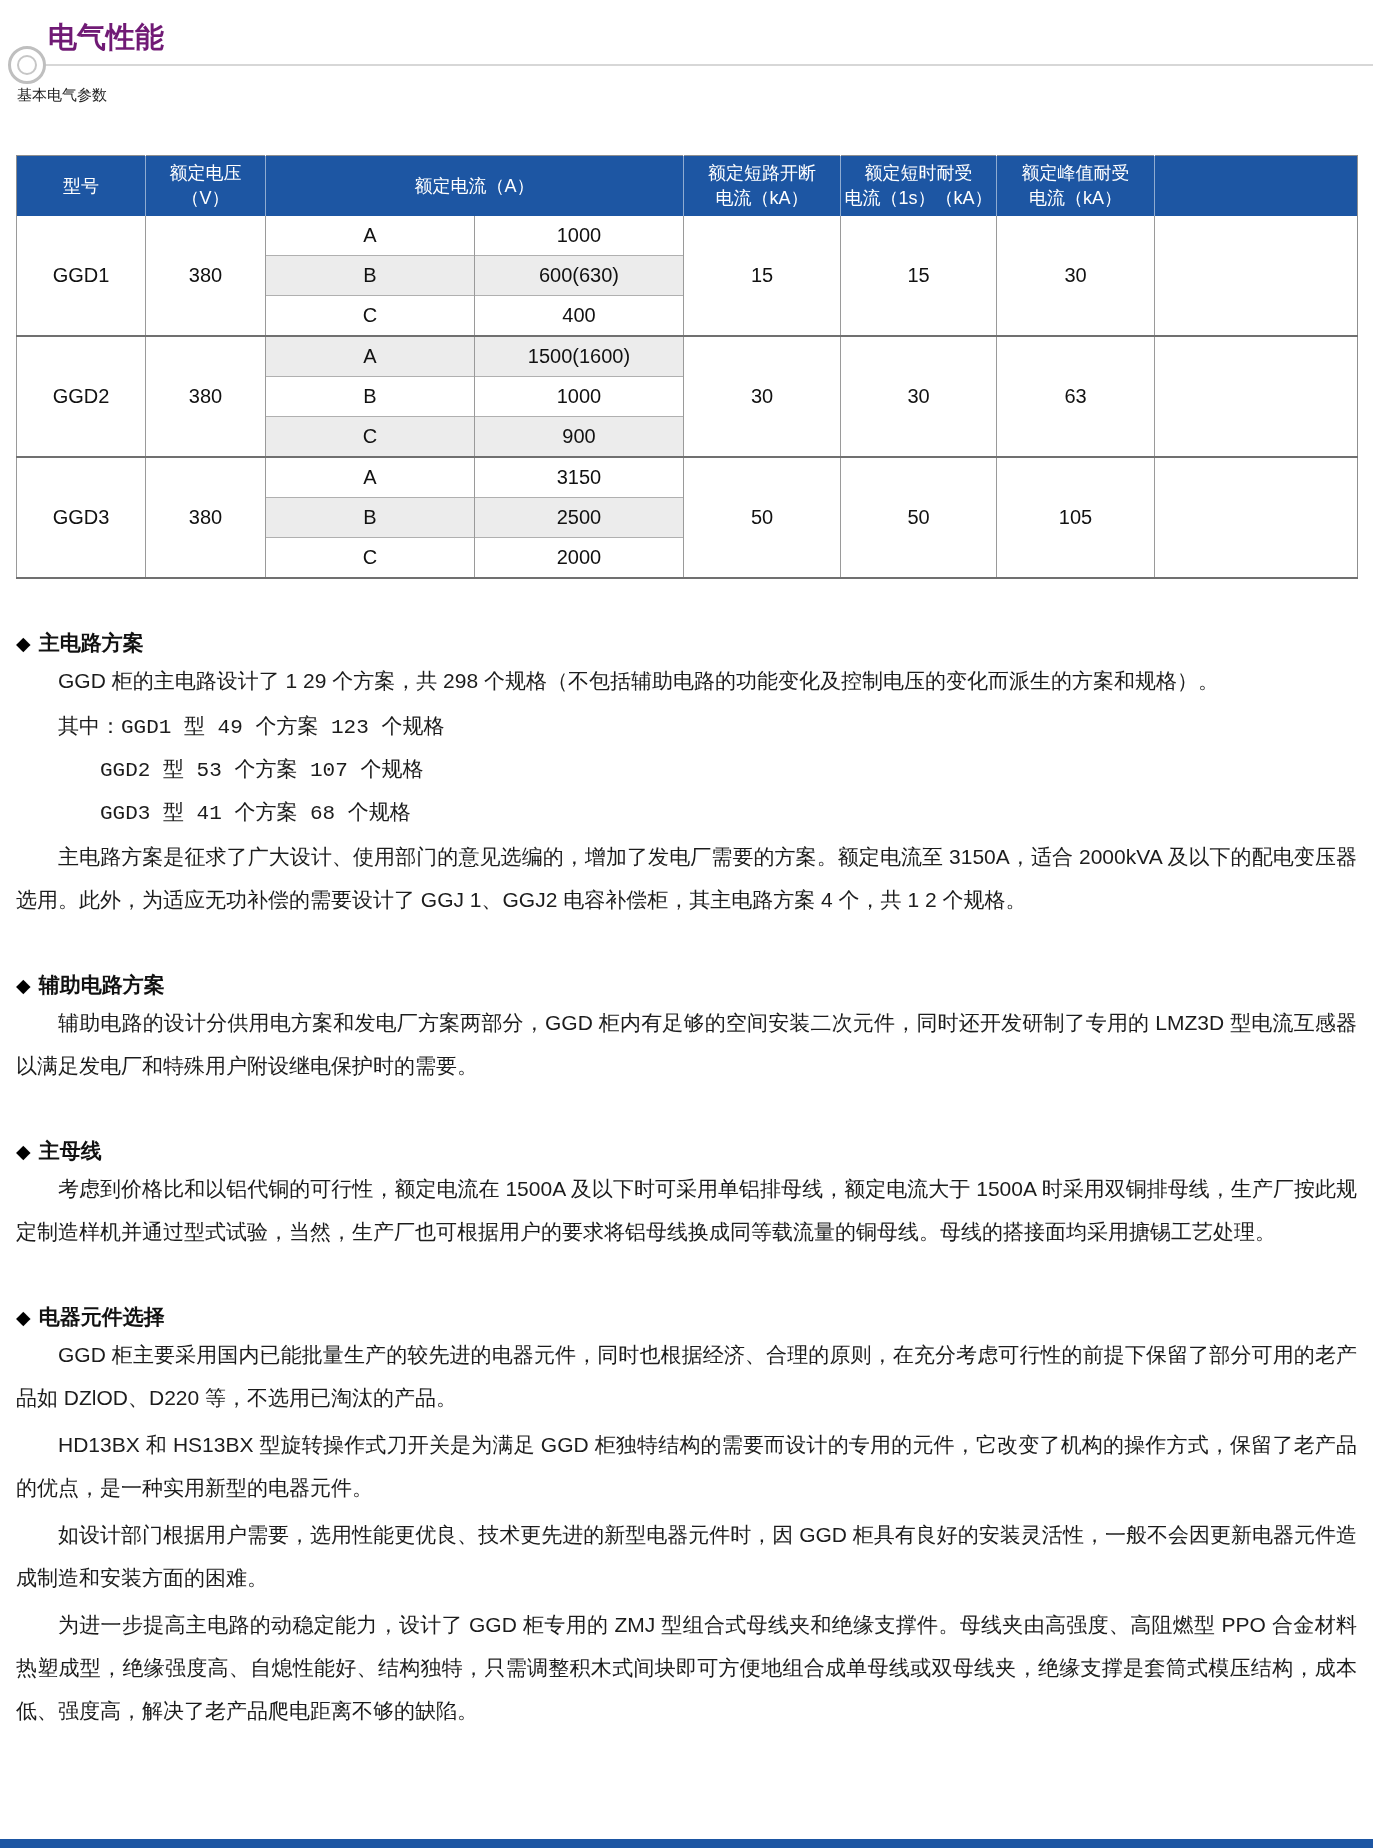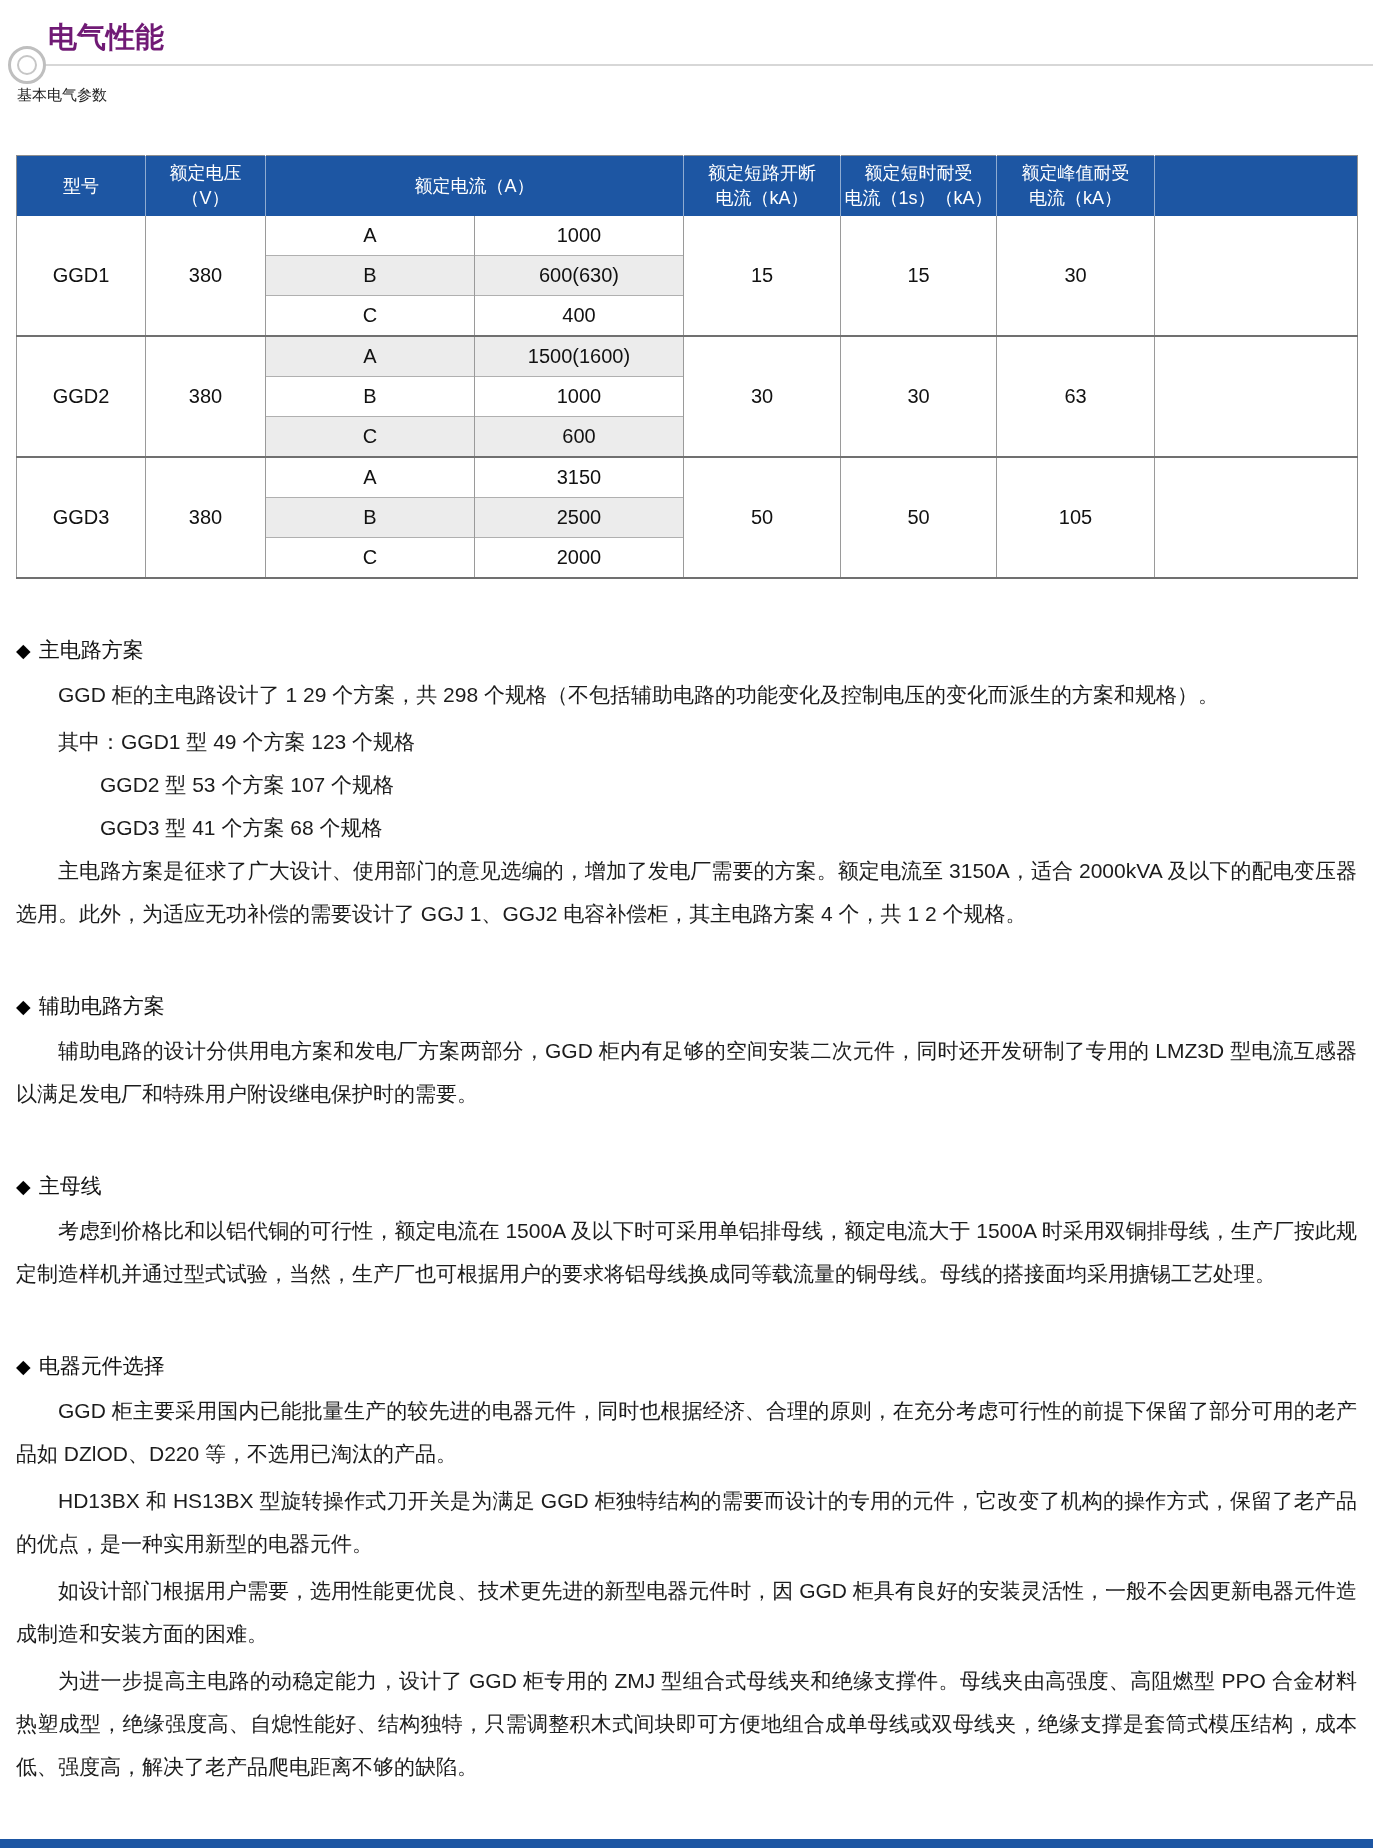--- a/index.html
+++ b/index.html
@@ -28,24 +28,24 @@
                   border-left:1px solid #9a9a9a;background:#fff;}
   td.value{border-left:none;}
   tr.rowB td,tr.rowC td{border-top:1px solid #b0b0b0;}
   tr.block-start td{border-top:2px solid #707070;}
   tr.first-block td{border-top:none;}
   tr.shade td.letter,tr.shade td.value{background:#ececec;}
   td.blk-gray{background:#ececec;}
   
   .section{margin-top:48px;}
   .section:first-of-type{margin-top:32px;}
-  .section-title{font-size:21px;line-height:45px;color:#111;}
+  .section-title{font-size:21px;line-height:31px;color:#111;font-weight:bold;}
   .diamond{font-size:19px;margin-right:8px;color:#000;}
   p.body-par{margin:0 0 4px;font-size:21px;line-height:43px;text-indent:42px;text-align:justify;color:#1c1c1c;}
-  p.sub-line{margin:0;font-size:21px;line-height:43px;color:#1c1c1c;}
+  p.sub-line{margin:0;font-size:21px;line-height:43px;color:#1c1c1c;font-family:Liberation Mono, monospace;}
   p.sub-first{text-indent:42px;}
   p.sub-rest{padding-left:84px;}
   
   .bottom-bar{position:absolute;left:0;bottom:0;width:1373px;height:9px;background:#1d56a3;}
 </style>
 </head>
 <body>
 
 <div class="masthead">
   <div class="rule-line"></div>
@@ -111,21 +111,21 @@
       <td class="ka blk-gray" rowspan="3">30</td>
       <td class="ka blk-gray" rowspan="3">63</td>
       <td class="trail blk-gray" rowspan="3"></td>
     </tr>
     <tr class="rowB">
       <td class="letter">B</td>
       <td class="value">1000</td>
     </tr>
     <tr class="rowC shade">
       <td class="letter">C</td>
-      <td class="value">600</td>
+      <td class="value">900</td>
     </tr>
 
     <tr class="rowA block-start">
       <td class="model" rowspan="3">GGD3</td>
       <td class="volt" rowspan="3">380</td>
       <td class="letter">A</td>
       <td class="value">3150</td>
       <td class="ka" rowspan="3">50</td>
       <td class="ka" rowspan="3">50</td>
       <td class="ka" rowspan="3">105</td>

